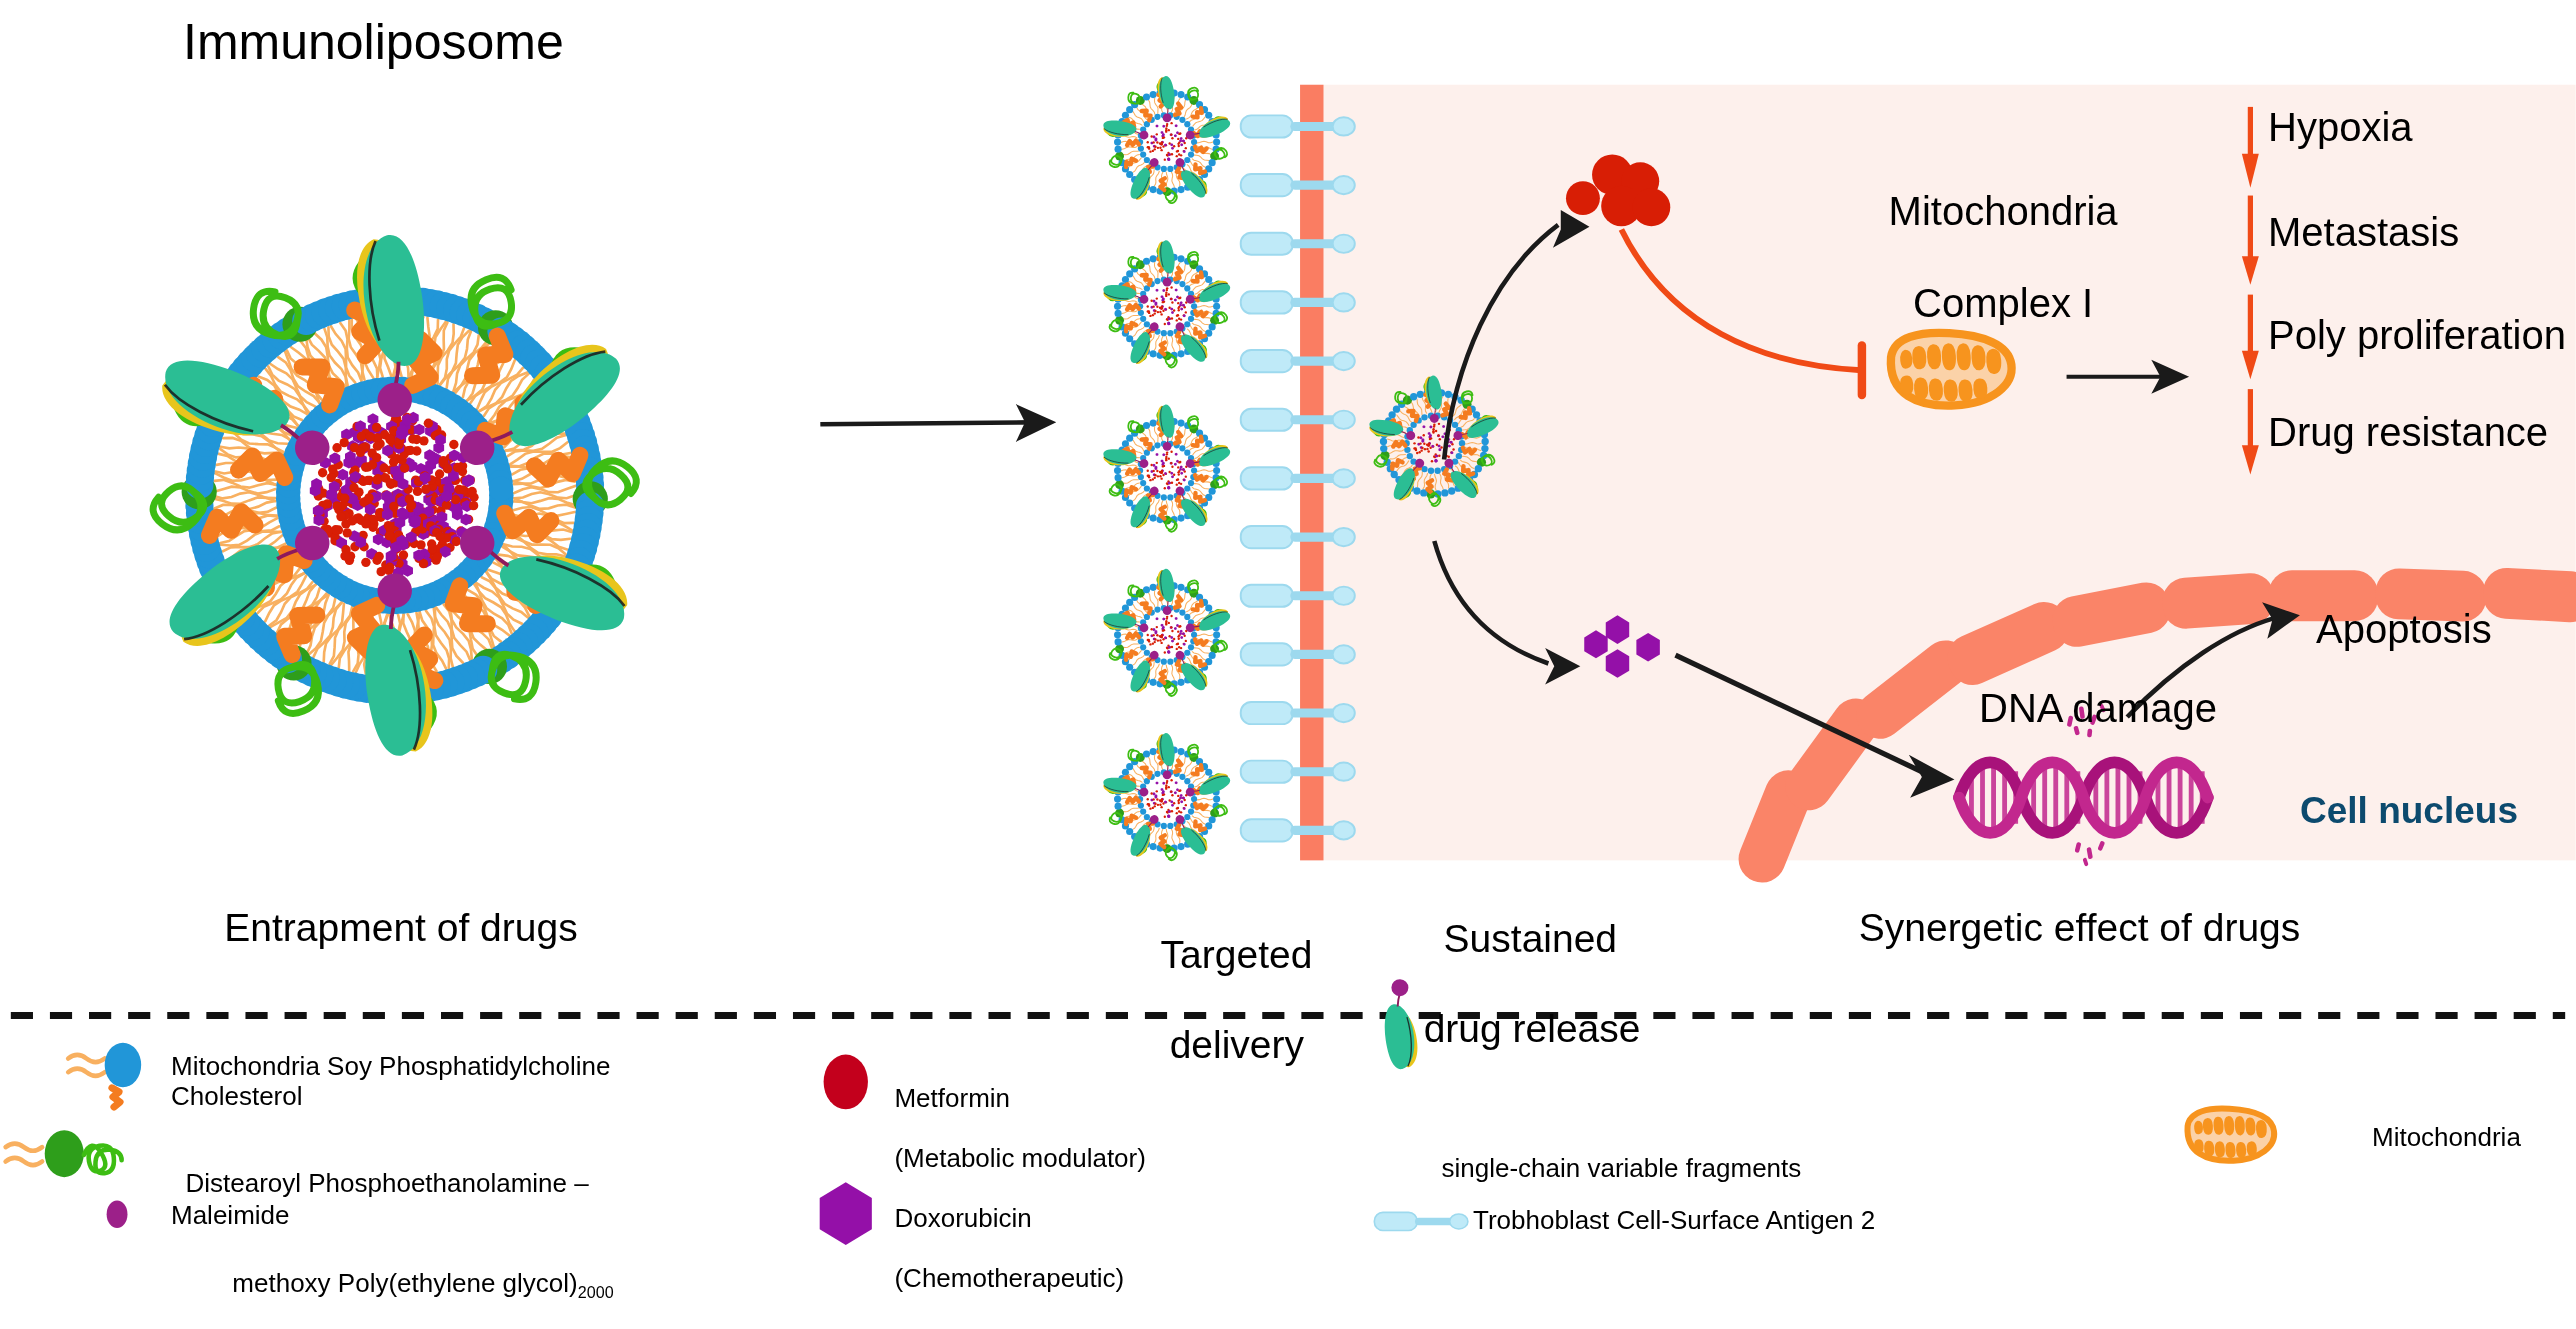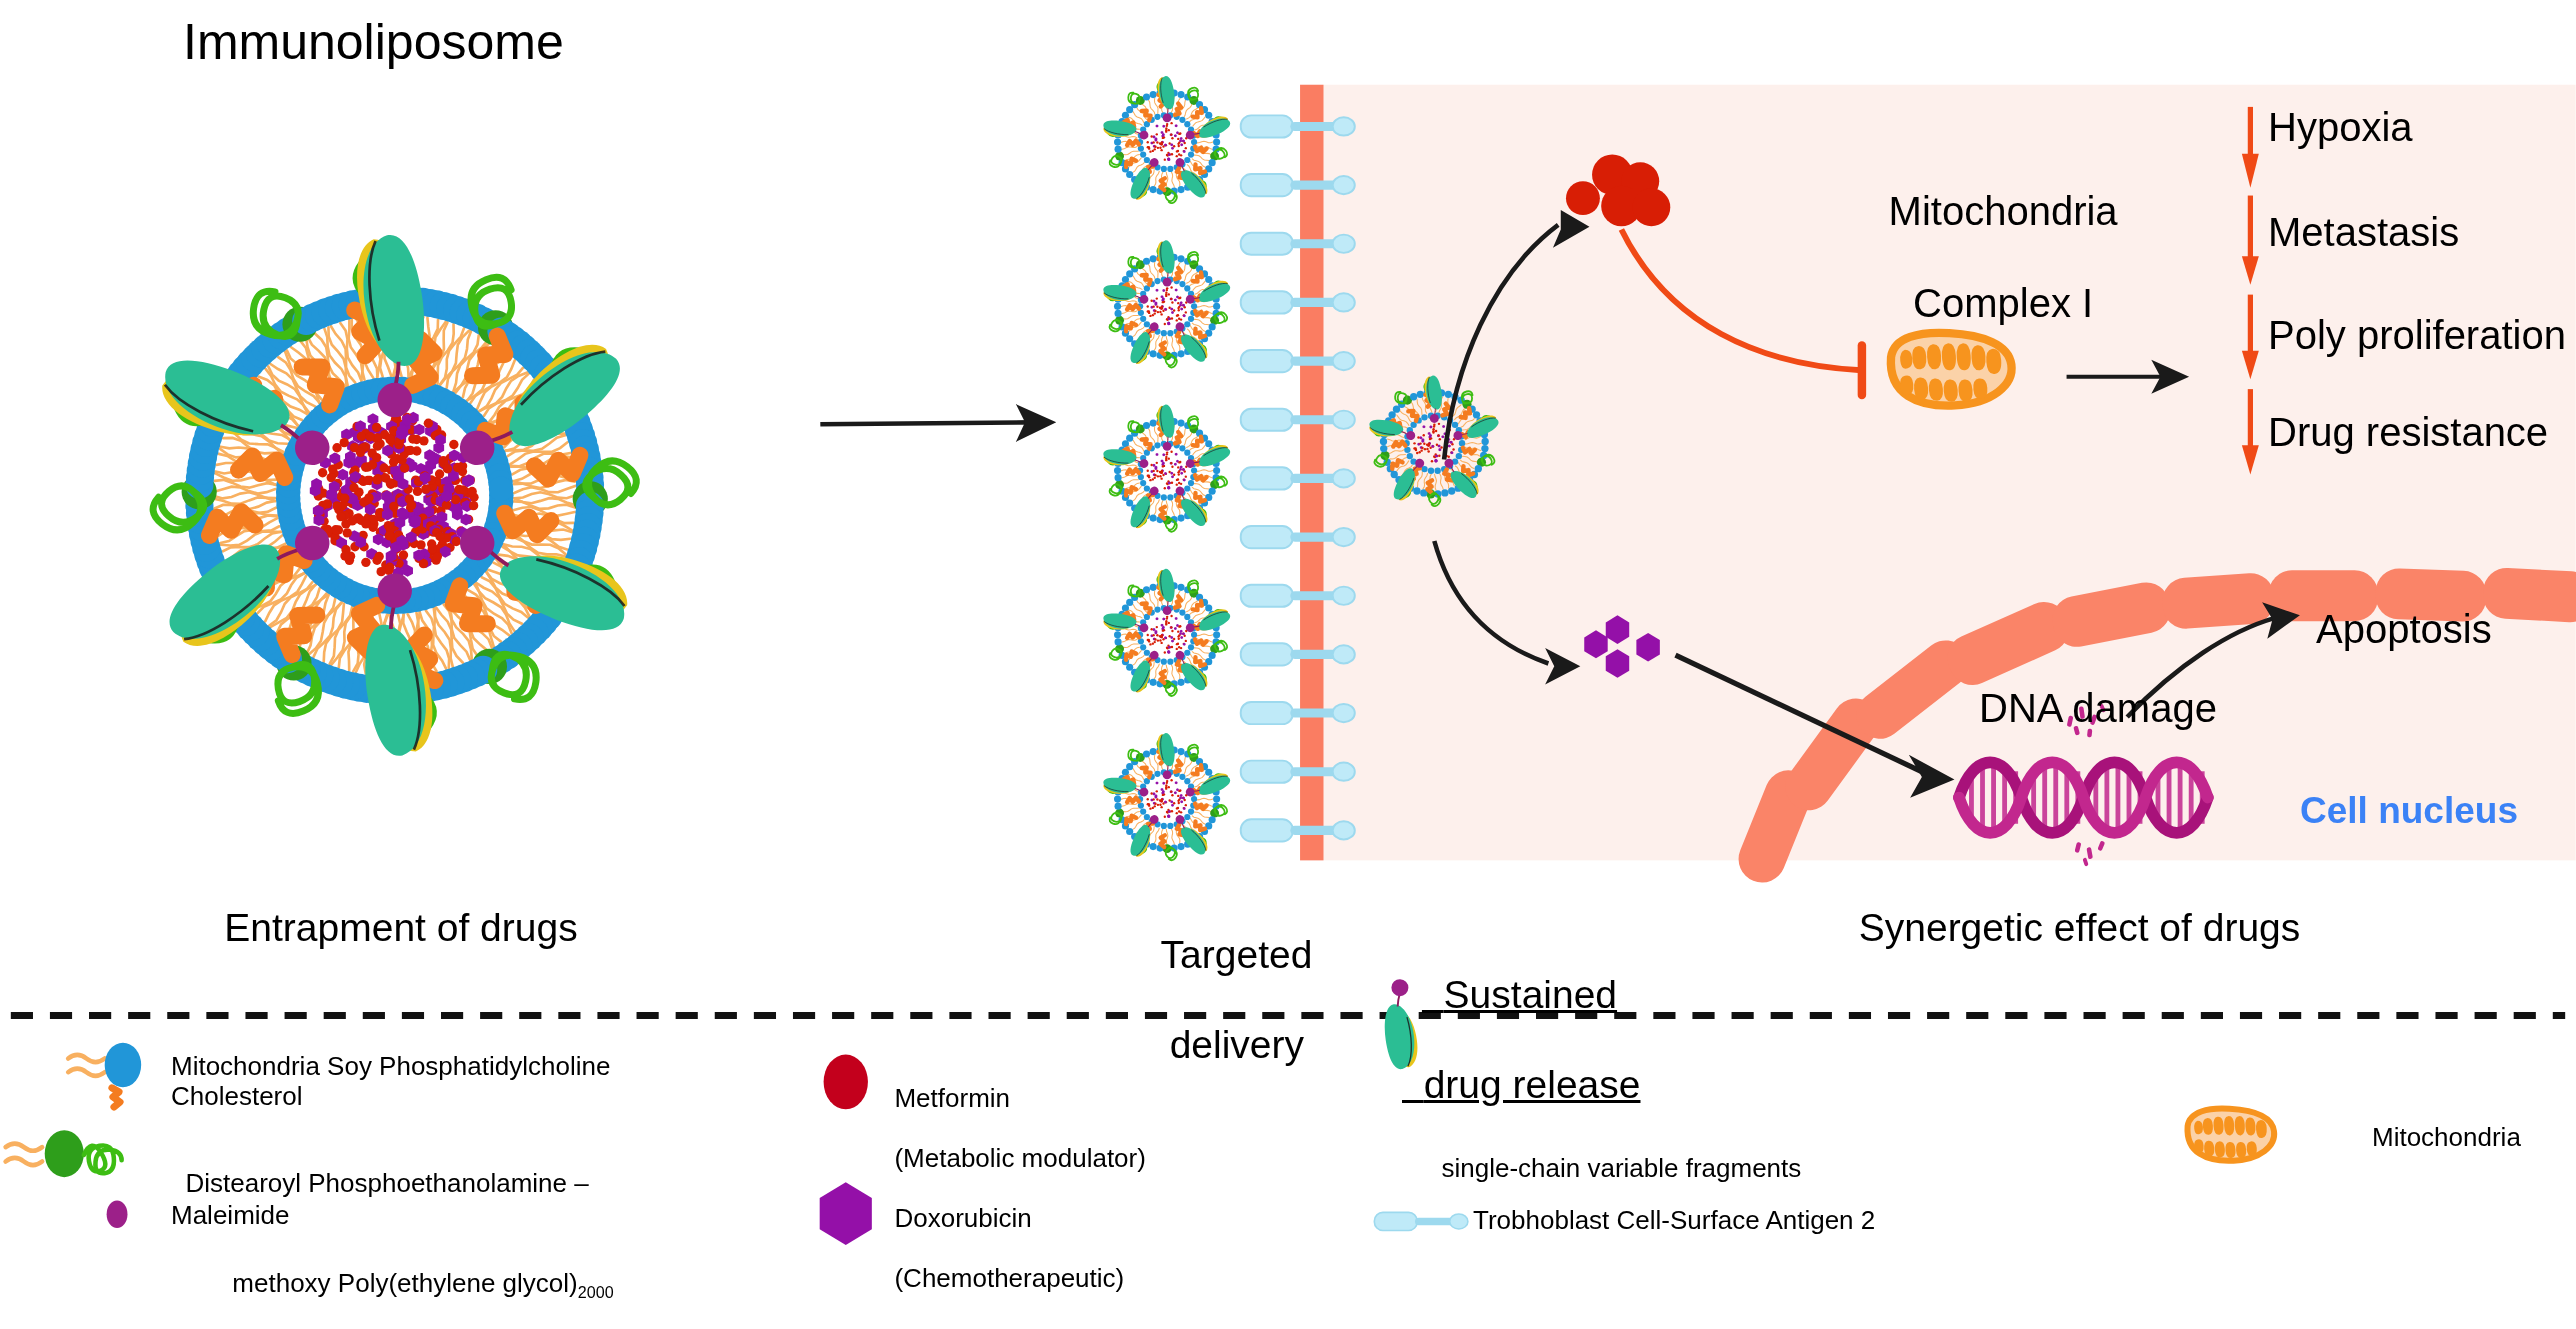--- a/index.html
+++ b/index.html
@@ -6,21 +6,21 @@
   body{width:2576px;height:1329px;position:relative;overflow:hidden;
        font-family:"Liberation Sans", sans-serif;}
   #stage{position:absolute;left:0;top:0;width:2092px;height:1329px;}
   svg{display:block;}
   .txt{position:absolute;color:#000;white-space:pre;line-height:1.15;}
   .title{font-size:50px;}
   .caption{font-size:39px;text-align:center;}
   .rtext{font-size:40px;}
   .legtext{font-size:26px;}
   .legtext-b{font-size:26px;text-align:left;}
-  .nucleus-label{font-size:37px;font-weight:bold;color:#3b82f6;}
+  .nucleus-label{font-size:37px;font-weight:bold;color:#0c4a6e;}
   .sub{font-size:0.62em;vertical-align:sub;}
 </style>
 </head>
 <body>
 
 <div id="stage">
 
 <svg width="2576" height="1329" viewBox="0 0 3951 2039">
   <defs>
 
@@ -2645,21 +2645,21 @@
 
 <div class="txt title" style="left:183px; top:14.3px;">Immunoliposome</div>
 
 <div class="txt caption" style="left:189px; top:906px; width:424px;">Entrapment of drugs</div>
 
 <div class="txt caption" style="left:1128px; top:888px; width:196px;">
   <span>Targeted</span><br>
   <span>delivery</span>
 </div>
 
-<div class="txt caption" style="left:1402px; top:928px; width:235px;text-decoration:underline;">
+<div class="txt caption" style="left:1402px; top:872px; width:235px;">
   <span>Sustained</span><br>
   <span>drug release</span>
 </div>
 
 <div class="txt caption" style="left:1786px; top:906px; width:587px;">Synergetic effect of drugs</div>
 
 <div class="txt rtext" style="left:1855px; top:142px; width:274px; text-align:center;">
   <span>Mitochondria</span><br>
   <span>Complex I</span>
 </div>

